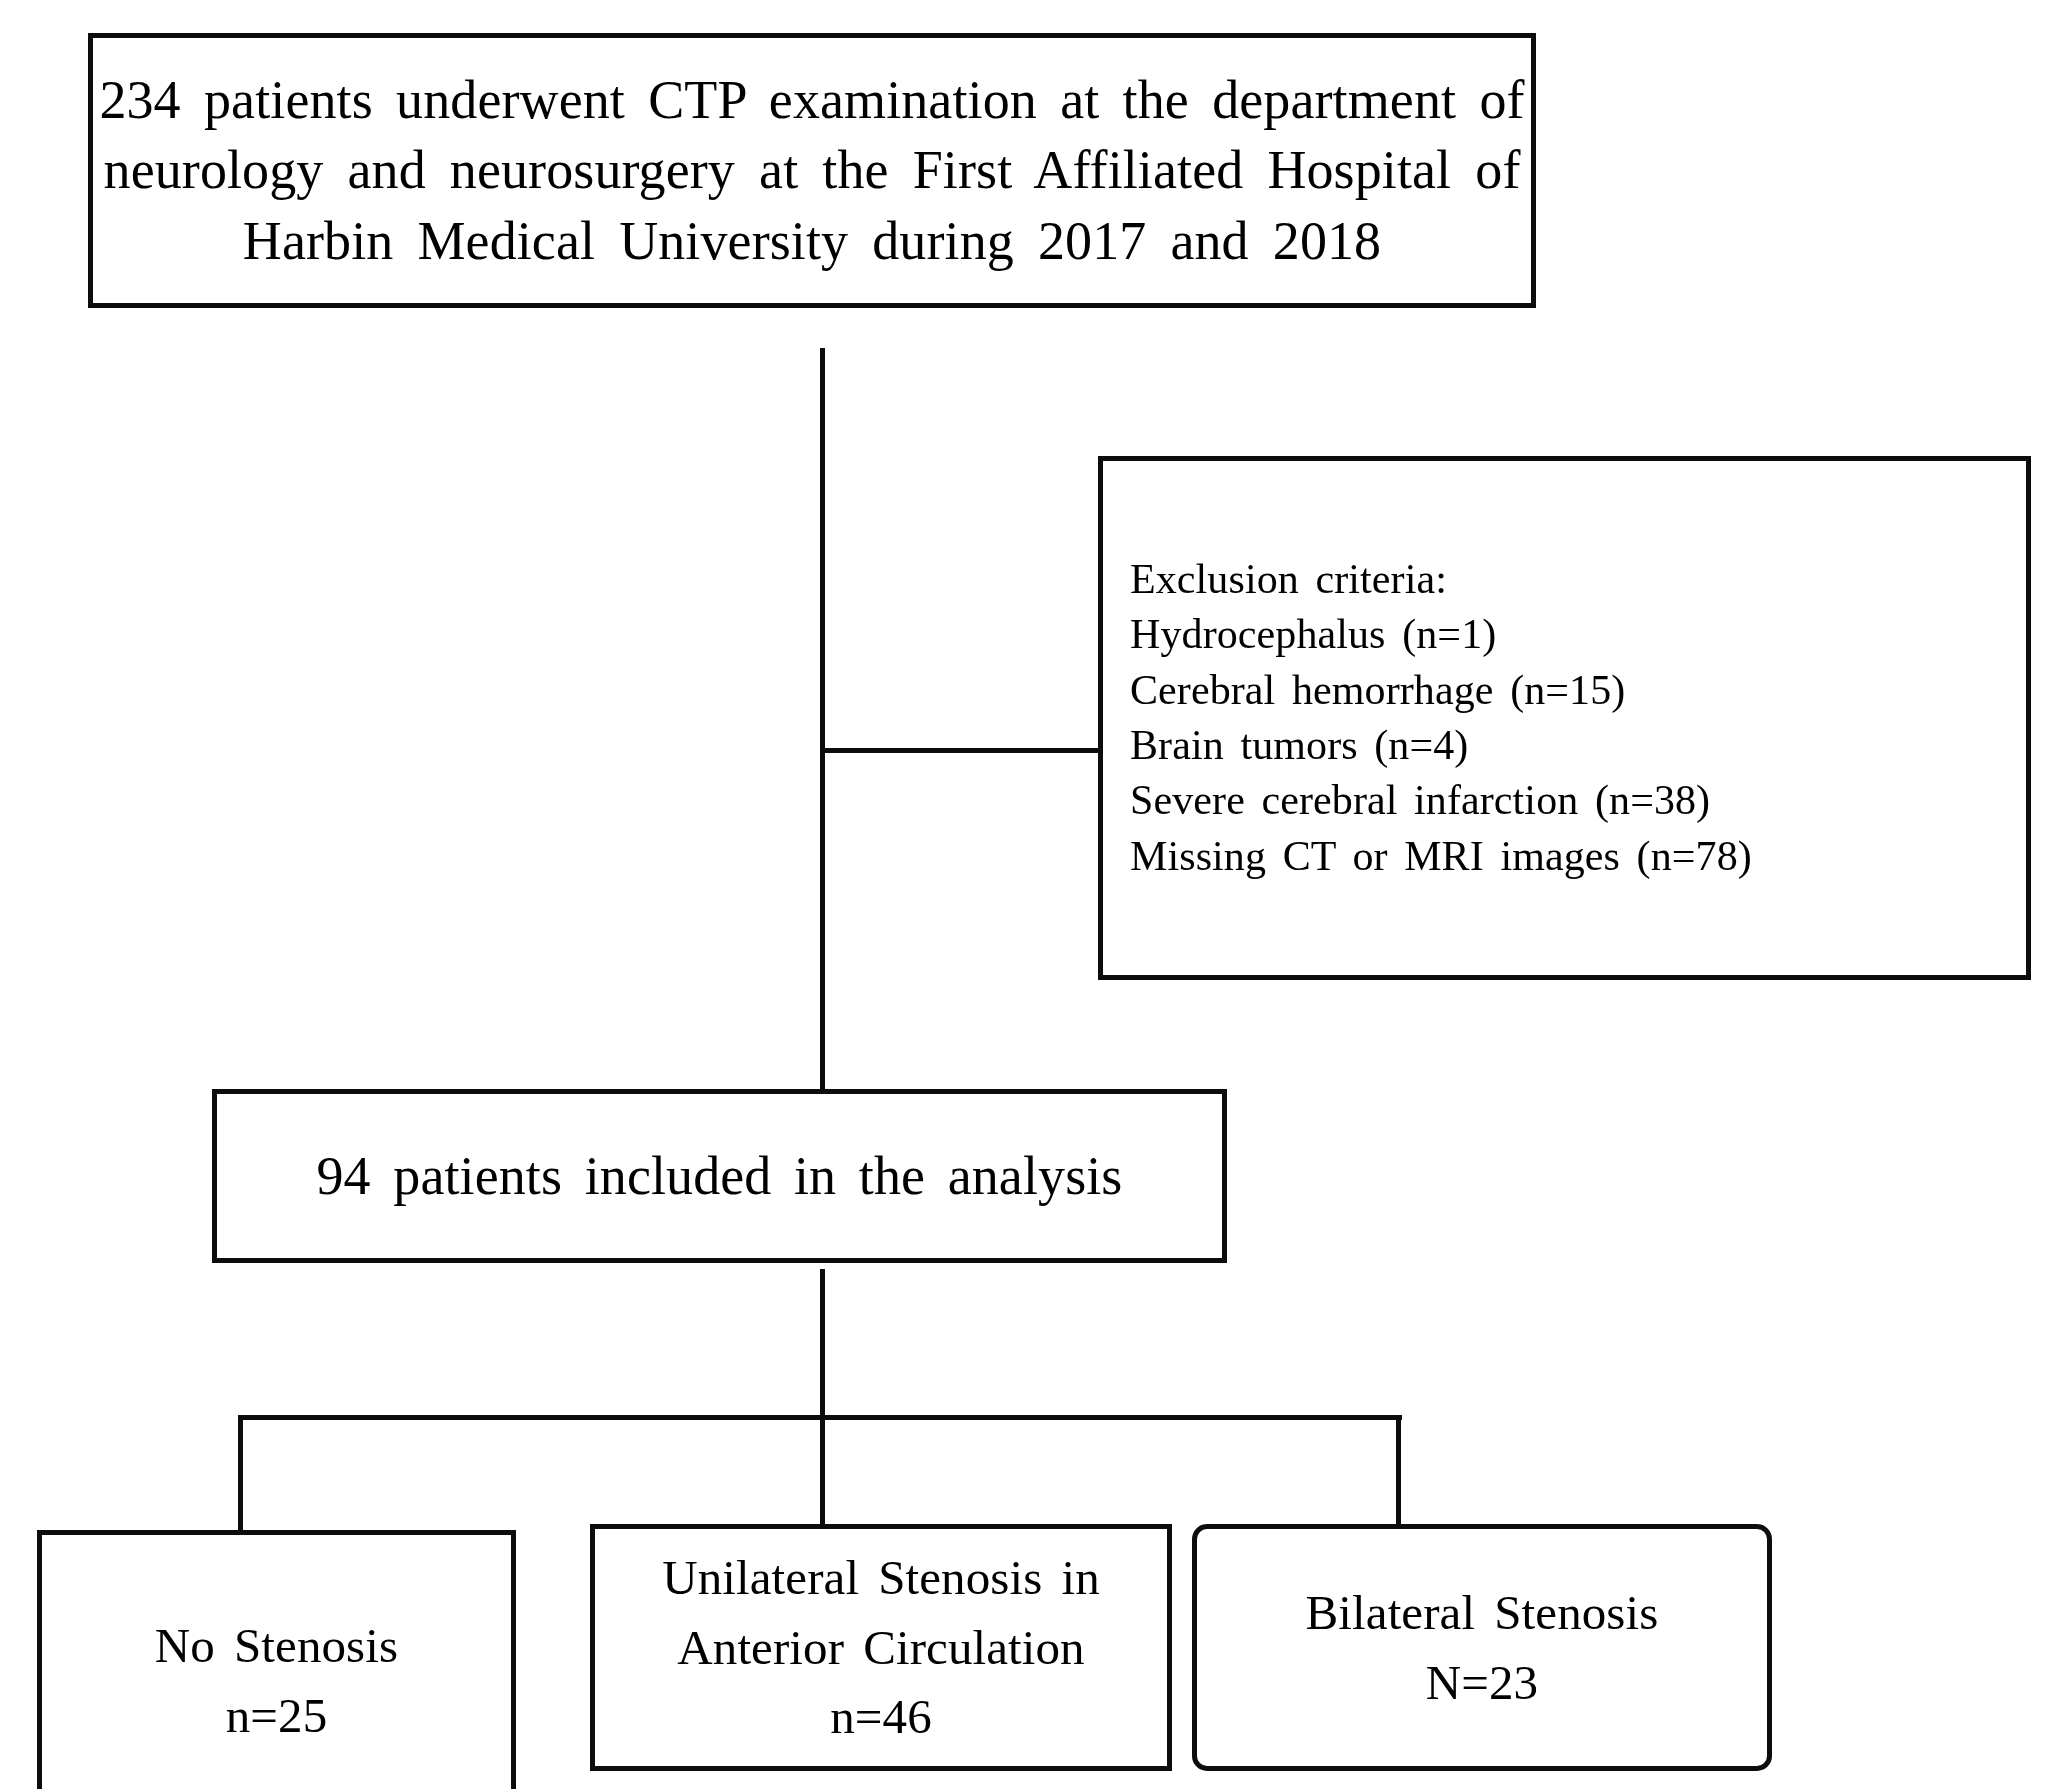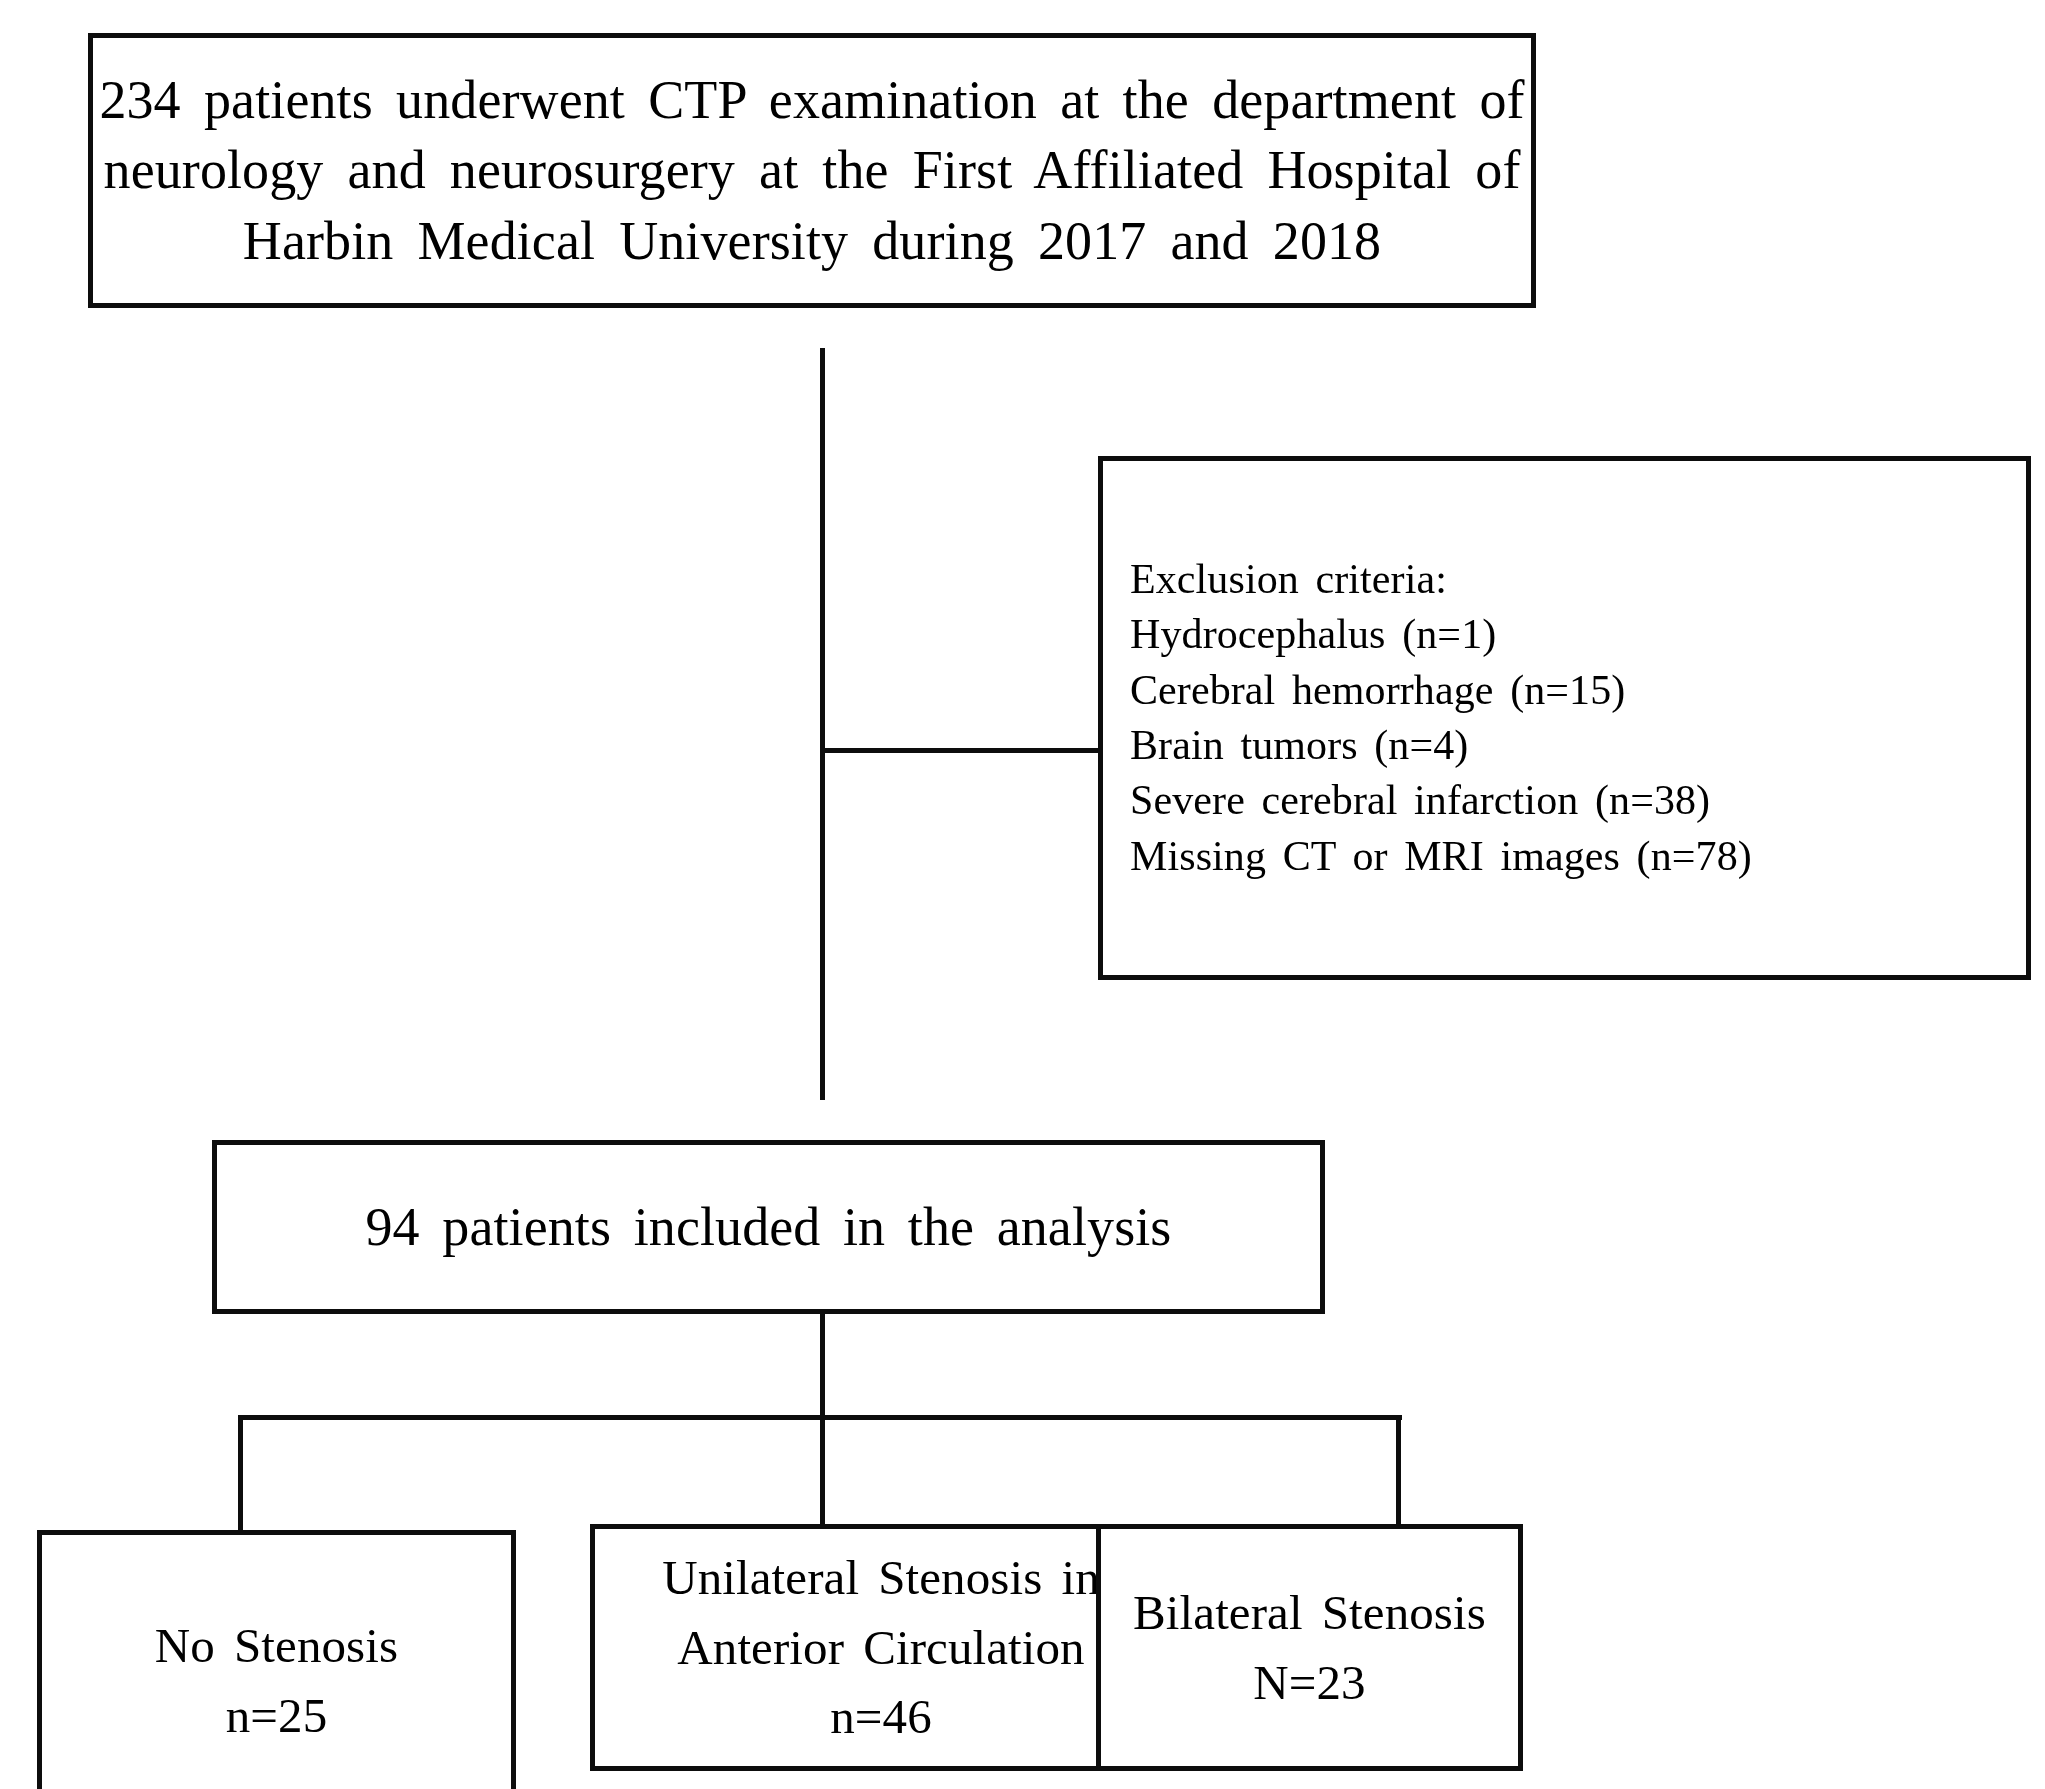--- a/index.html
+++ b/index.html
@@ -71,22 +71,22 @@
   #box-exclusion .fc-line-text {
     font-size: 42px;
     text-align: left;
     line-height: 1.32;
     word-spacing: 6px;
   }
 
   
   #box-included {
     left: 212px;
-    top: 1140px;
-    width: 1113px;
+    top: 1089px;
+    width: 1015px;
     height: 174px;
     align-items: center;
   }
   #box-included .fc-line-text {
     font-size: 54px;
     text-align: center;
     word-spacing: 9px;
   }
 
   
@@ -109,24 +109,25 @@
     height: 301px;
   }
   #box-unilateral {
     left: 549px;
     top: 1524px;
     width: 582px;
     height: 247px;
     margin-left: 41px;
   }
   #box-bilateral {
-    left: 1096px;
+    left: 1192px;
     top: 1524px;
-    width: 427px;
+    width: 580px;
     height: 247px;
+    border-radius: 15px;
   }
 
   
   .fc-conn {
     position: absolute;
     background: #0d0d0d;
     z-index: 1;
   }
   .fc-conn-v { width: 5.2px; }
   .fc-conn-h { height: 5.2px; }

